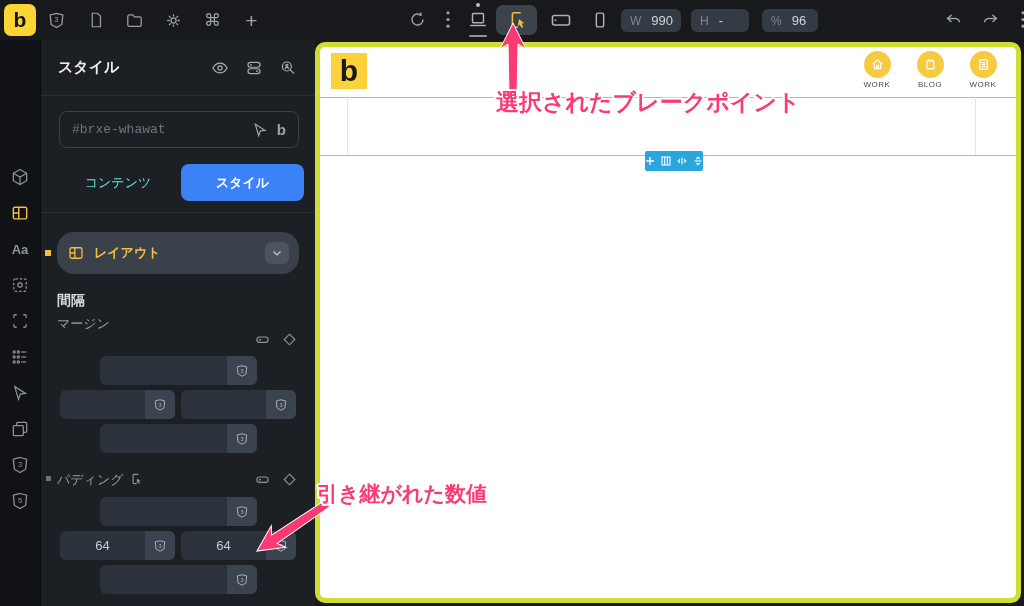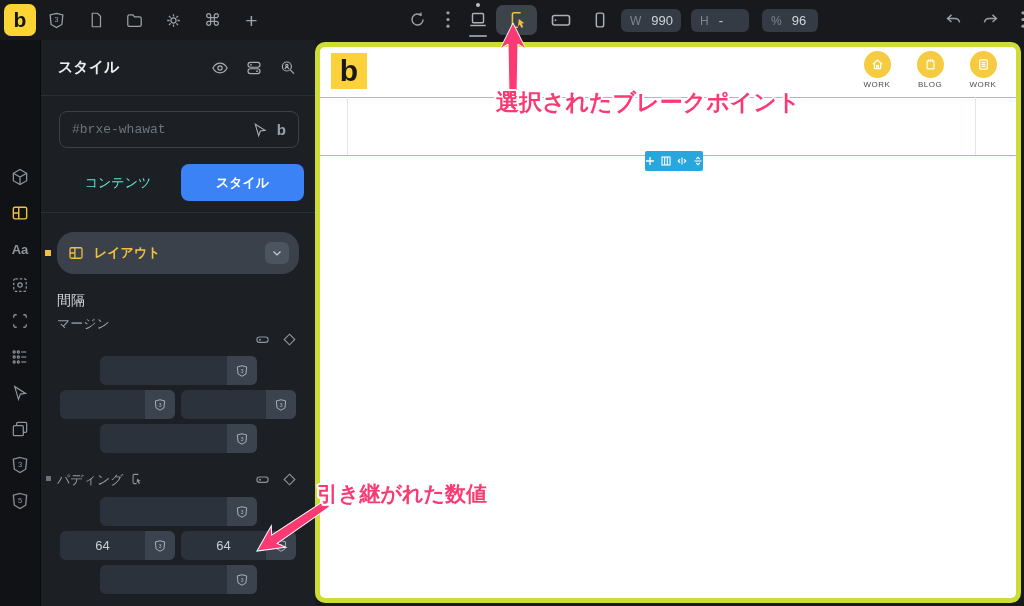--- a/index.html
+++ b/index.html
@@ -44,21 +44,21 @@
     font-size:13px;border-radius:8px}
   .tab-content{left:16px;width:122px;color:#5eead4}
   .tab-style{left:140px;width:123px;background:#3b82f6;color:#fff;font-weight:bold}
   .accordion{position:absolute;left:16px;top:192px;width:242px;height:42px;background:#3a414b;
     border-radius:17px;display:flex;align-items:center;padding:0 10px;gap:9px}
   .acc-label{flex:1;color:#f2c140;font-weight:bold;font-size:13px}
   .acc-chevron{width:24px;height:22px;background:#4c545f;border-radius:6px;display:flex;
     align-items:center;justify-content:center;color:#c6ccd2}
   .mod-dot{position:absolute;width:6px;height:6px;background:#f2c140}
   .mod-dot-gray{position:absolute;width:5px;height:5px;background:#6b727a}
-  .sec-heading{position:absolute;left:16px;color:#d6dade;font-weight:normal;font-size:14px}
+  .sec-heading{position:absolute;left:16px;color:#d6dade;font-weight:bold;font-size:14px}
   .fld-label{position:absolute;left:16px;color:#969da5;font-size:13px}
   .fld-icons{position:absolute;right:18px;display:flex;gap:12px;color:#8d949c}
   .fld-ic{width:15px;height:15px}
   .num-input{position:absolute;height:29px;background:#2b323b;border-radius:6px;display:flex;overflow:hidden}
   .num-val{flex:1;display:flex;align-items:center;justify-content:center;color:#c9ced4;font-size:13px}
   .unit-btn{width:30px;background:#3b434e;display:flex;align-items:center;justify-content:center}
   
   .canvas{position:absolute;left:315px;top:40px;width:709px;height:566px;background:#17191d}
   .frame{position:absolute;left:0;top:2px;width:706px;height:561px;border:5px solid #cedd33;
     border-radius:10px;background:#fff;overflow:hidden}

